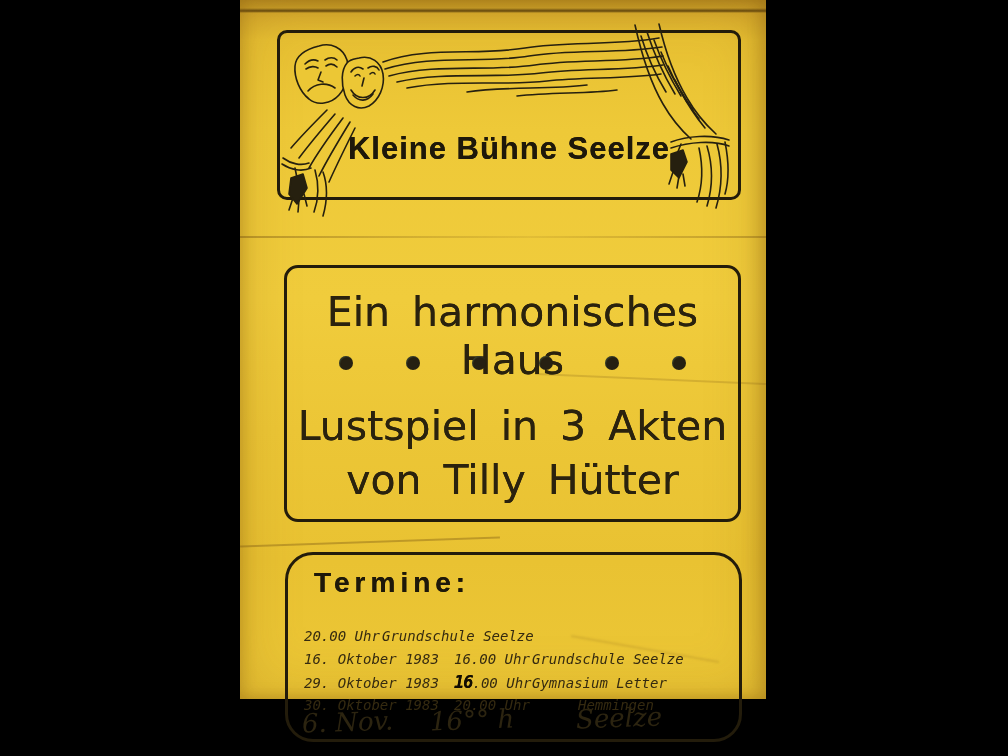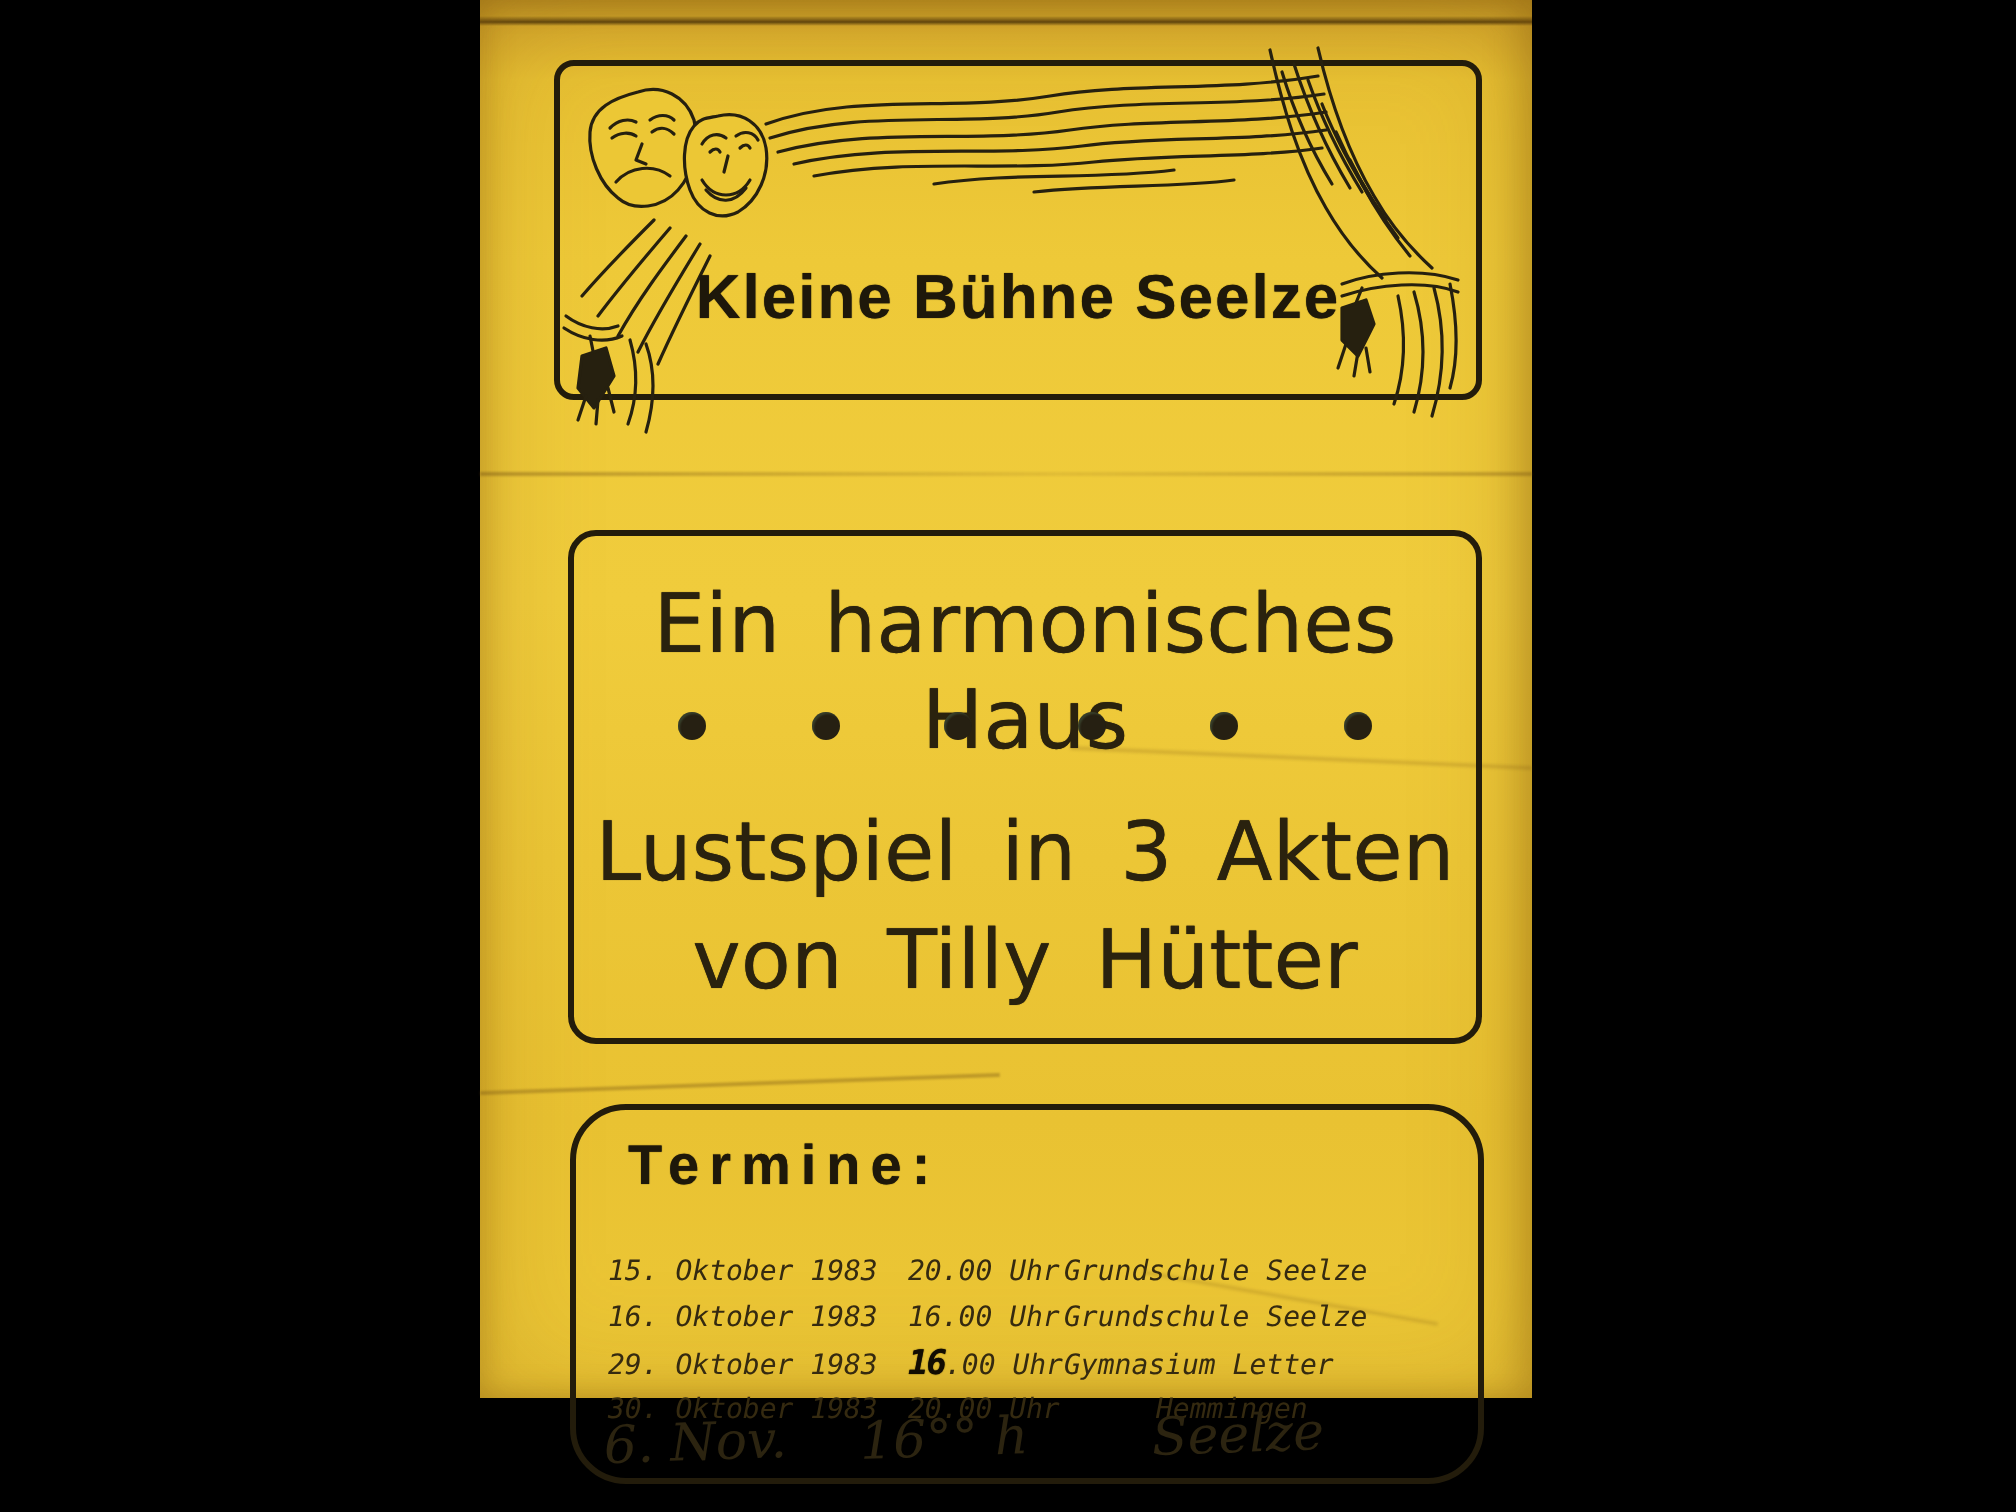--- a/index.html
+++ b/index.html
@@ -153,21 +153,20 @@
     </div>
     <div class="deco line2">Lustspiel in 3 Akten</div>
     <div class="deco line3">von Tilly Hütter</div>
   </div>
 
   <div class="box termine-box">
     <div class="termine-h">Termine:</div>
 
     <div class="rows">
       <div class="row">
-        <span class="c-date">15. Oktober 1983</span>
         <span class="c-time"><span>20</span><span>.00 Uhr</span></span>
         <span class="c-venue">Grundschule Seelze</span>
       </div>
       <div class="row">
         <span class="c-date">16. Oktober 1983</span>
         <span class="c-time"><span>16</span><span>.00 Uhr</span></span>
         <span class="c-venue">Grundschule Seelze</span>
       </div>
       <div class="row">
         <span class="c-date">29. Oktober 1983</span>

